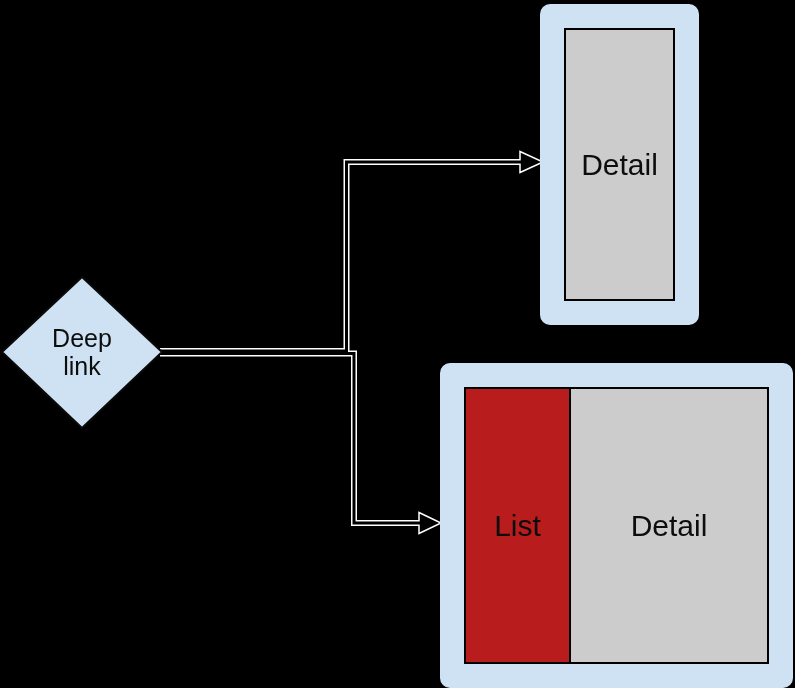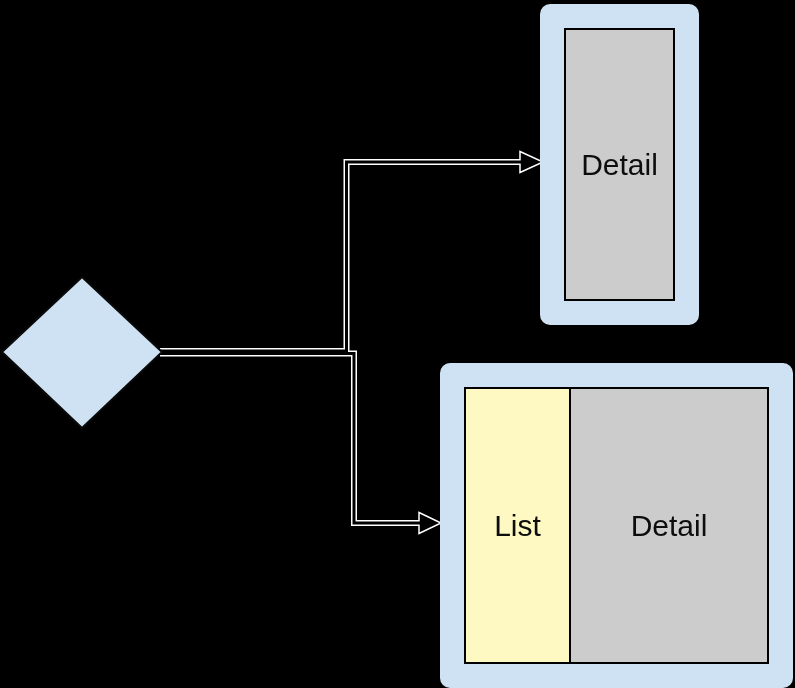--- a/index.html
+++ b/index.html
@@ -49,21 +49,21 @@
     display: flex; align-items: center; justify-content: center;
   }
   .split {
     width: 100%; height: 100%;
     border: 2px solid #000000;
     box-sizing: border-box;
     display: flex;
   }
   .list-pane {
     flex: 0 0 103px;
-    background: #fef9c3;
+    background: #b91c1c;
     border-right: 2px solid #000000;
     display: flex; align-items: center; justify-content: center;
   }
   .detail-pane-expanded {
     flex: 1;
     background: #cccccc;
     display: flex; align-items: center; justify-content: center;
   }
   .pane-label {
     font-size: 30px;
@@ -82,20 +82,21 @@
 
     <polygon class="arrowhead" fill="#000000" points="520,151.5 543,162 520,172.5" stroke="#ffffff"></polygon>
     <polygon class="arrowhead" fill="#000000" points="419,512.5 441,523 419,533.5" stroke="#ffffff"></polygon>
 
     <path class="shaft-core" d="M160 351 H346.5 V162 H526" stroke="#000000"></path>
     <path class="shaft-core" d="M160 353.5 H354 V523 H425" stroke="#000000"></path>
 
     <polygon stroke="#0a0a0a" stroke-width="2" points="82,277 162,352 82,428 2,352" fill="#cfe2f3"></polygon>
   </svg>
 
+  <div class="diamond-label">Deep link</div>
 
   <div class="device device-phone">
     <div class="pane-single">
       <span class="pane-label">Detail</span>
     </div>
   </div>
 
   <div class="device device-expanded">
     <div class="split">
       <div class="list-pane">

